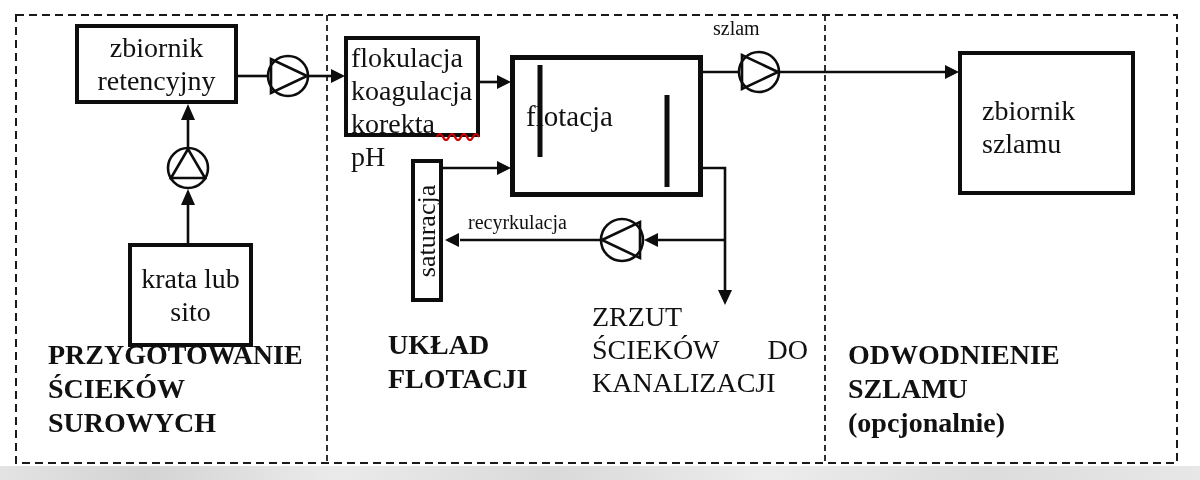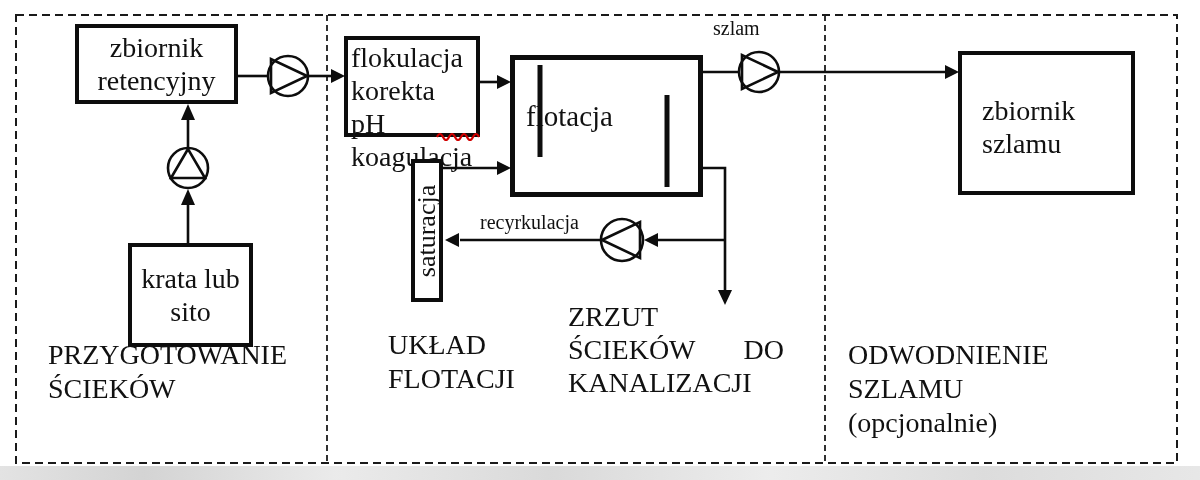--- a/index.html
+++ b/index.html
@@ -20,21 +20,21 @@
   #flotacja-box{border-width:5px;}
   #flotacja-text{position:absolute;z-index:2;font-size:29px;}
   #saturacja-box{
     position:absolute;z-index:2;background:#fff;border:4px solid #0d0d0d;box-sizing:border-box;
     display:flex;align-items:center;justify-content:center;
   }
   #saturacja-box .vtext{transform:rotate(-90deg);white-space:nowrap;font-size:26px;}
   #sludge-tank-box{padding-left:20px;padding-top:8px;}
   .flow-label{position:absolute;z-index:2;font-size:20px;white-space:nowrap;}
   .section-label{
-    position:absolute;z-index:2;font-weight:normal;font-size:28px;line-height:34px;white-space:nowrap;
+    position:absolute;z-index:2;font-weight:bold;font-size:28px;line-height:34px;white-space:nowrap;
   }
   #discharge-label{
     position:absolute;z-index:2;font-size:28px;line-height:33px;width:216px;
   }
   #discharge-label .row2{display:flex;justify-content:space-between;}
   #scan-strip{
     position:absolute;z-index:1;left:0;top:466px;width:1200px;height:14px;
     background:linear-gradient(90deg,#dedede 0%,#cccccc 12%,#e7e7e7 28%,#d3d3d3 46%,#e9e9e9 64%,#d6d6d6 82%,#e3e3e3 100%);
     opacity:.85;
   }
@@ -109,52 +109,53 @@
     <span class="bl">retencyjny</span>
   </div>
 
   <div class="box centered" id="screen-box" style="left:128px;top:243px;width:125px;height:104px;">
     <span class="bl">krata lub</span>
     <span class="bl">sito</span>
   </div>
 
   <div class="box" id="flokulacja-box" style="left:344px;top:36px;width:136px;height:101px;">
     <span class="bl">flokulacja</span>
+    <span class="bl">koagulacja</span>
     <span class="bl">korekta pH</span>
-    <span class="bl">koagulacja</span>
   </div>
 
   <div class="box" id="flotacja-box" style="left:510px;top:55px;width:193px;height:142px;"></div>
   <div id="flotacja-text" style="left:526px;top:100px;">flotacja</div>
 
   <div id="saturacja-box" style="left:411px;top:159px;width:32px;height:143px;">
     <span class="vtext">saturacja</span>
   </div>
 
   <div class="box" id="sludge-tank-box" style="left:958px;top:51px;width:177px;height:144px;">
     <span class="bl">zbiornik</span>
     <span class="bl">szlamu</span>
   </div>
 
   <div class="flow-label" style="left:713px;top:17px;">szlam</div>
 
-  <div class="flow-label" style="left:480px;top:211px;">recyrkulacja</div>
+  <div class="flow-label" style="left:468px;top:211px;">recyrkulacja</div>
 
-  <div id="discharge-label" style="left:568px;top:300px;">
+  <div id="discharge-label" style="left:592px;top:300px;">
     <div>ZRZUT</div>
     <div class="row2">
       <span>ŚCIEKÓW</span>
       <span>DO</span>
     </div>
     <div>KANALIZACJI</div>
   </div>
 
   <div class="section-label" style="left:48px;top:338px;">
     <div>PRZYGOTOWANIE</div>
     <div>ŚCIEKÓW</div>
+    <div>SUROWYCH</div>
   </div>
 
   <div class="section-label" style="left:388px;top:328px;">
     <div>UKŁAD</div>
     <div>FLOTACJI</div>
   </div>
 
   <div class="section-label" style="left:848px;top:338px;">
     <div>ODWODNIENIE</div>
     <div>SZLAMU</div>

